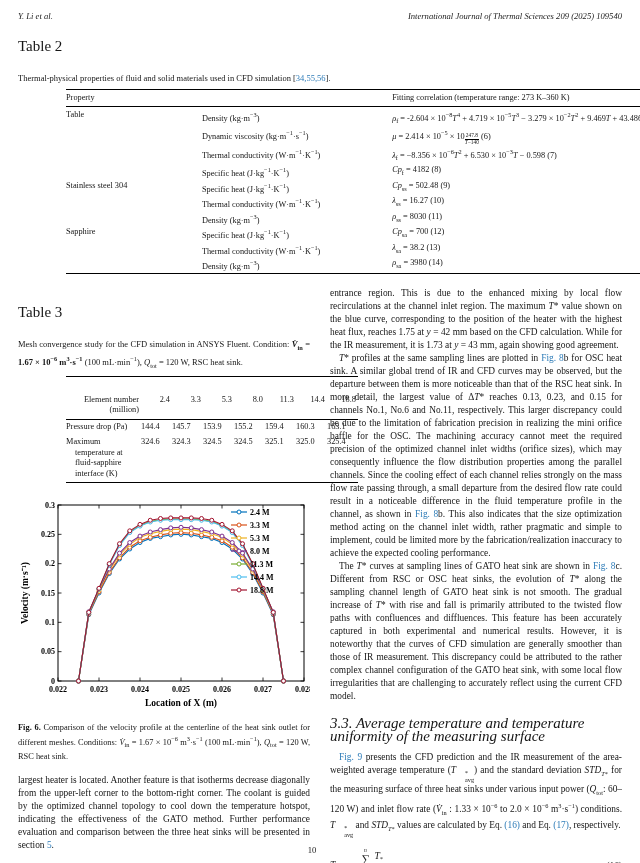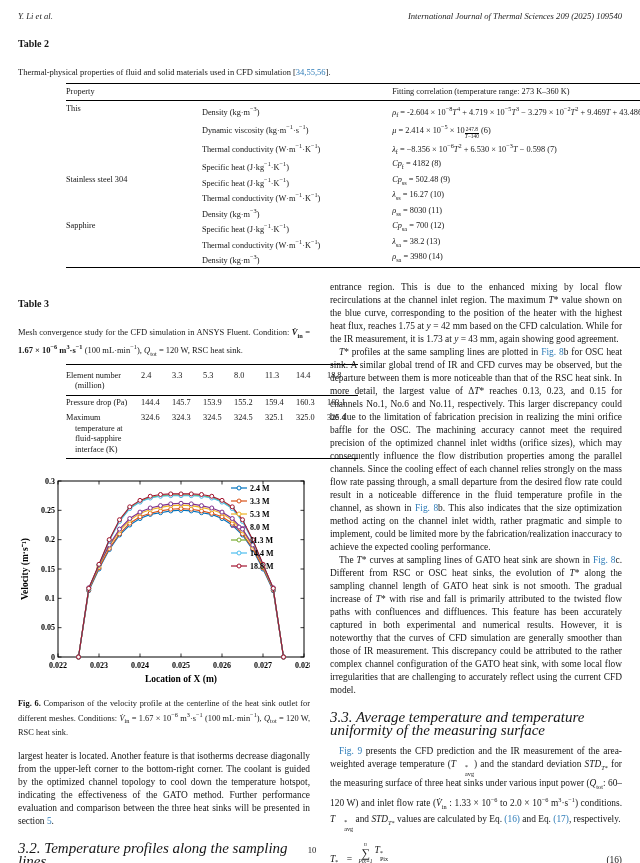--- a/index.html
+++ b/index.html
@@ -6,41 +6,41 @@
   body{
     width:640px;height:863px;position:relative;overflow:hidden;
     background:#ffffff;color:#161616;
     font-family:"Liberation Serif", serif;
     -webkit-font-smoothing:antialiased;
   }
   .page{position:absolute;left:18px;top:0;width:604px;}
   
   .hdr{display:flex;justify-content:space-between;font-style:italic;font-size:8.6px;margin-top:11px;color:#222;}
   
-  .tbl-label{font-weight:bold;font-size:10px;margin-top:17px;}
+  .tbl-label{font-weight:normal;font-size:15px;margin-top:17px;}
   .tbl-caption{font-size:8.5px;line-height:11px;margin-top:18px;text-align:justify;}
   .ref{color:#2e7cb8;}
   table{border-collapse:collapse;width:100%;margin-left:48px;}
   .t2{margin-top:5px;font-size:8.3px;line-height:10.6px;
       border-top:1.4px solid #000;border-bottom:1.4px solid #000;}
   .t2 th{font-weight:normal;text-align:left;vertical-align:bottom;padding:2.5px 0 2.5px 0;border-bottom:0.8px solid #000;}
   .t2 td{vertical-align:top;padding:0.6px 4px 0.6px 0;}
   .t2 td:first-child, .t2 th:first-child{width:22.5%;}
   .t2 td:nth-child(2){width:31.5%;}
   .t2 tr:first-child td{padding-top:3px;}
   sup{font-size:6.3px;} sub{font-size:6.3px;}
   .sfrac{display:inline-flex;flex-direction:column;text-align:center;vertical-align:-2px;font-size:5.4px;line-height:1.1;font-weight:normal;}
   .sfn{border-bottom:0.6px solid #000;padding:0 1px;}
   
   .cols{display:flex;gap:20px;margin-top:13px;}
   .col{width:292px;}
   
   .t3{margin-top:5px;font-size:8.3px;line-height:10.6px;
       border-top:1.4px solid #000;border-bottom:1.4px solid #000;}
-  .t3 th{font-weight:normal;text-align:left;vertical-align:top;padding:6px 2px 3px 0;border-bottom:0.8px solid #000;}
+  .t3 th{font-weight:normal;text-align:right;vertical-align:top;padding:18px 2px 3px 0;border-bottom:0.8px solid #000;}
   .t3 td{vertical-align:top;text-align:left;padding:2.5px 2px 2px 0;}
   .t3 .rowlab{padding-left:9px;text-indent:-9px;width:64px;}
   
   .figure{margin-top:14px;}
   .fig-caption{font-size:8.4px;line-height:11.3px;margin-top:5px;text-align:justify;}
   
   .para{font-size:9.4px;line-height:13px;text-align:justify;margin:0 0 0 0;}
   .para.spaced{margin-top:12px;}
   .indent{text-indent:9px;}
   .sec-head{font-style:italic;font-size:15px;line-height:12.5px;margin:14px 0 9px 0;}
@@ -75,21 +75,21 @@
   <table class="t2">
     <thead>
       <tr>
         <th>Property</th>
         <th></th>
         <th>Fitting correlation (temperature range: 273 K–360 K)</th>
       </tr>
     </thead>
     <tbody>
         <tr>
-          <td>This</td>
+          <td>Table</td>
           <td>Density (kg·m<sup>−3</sup>)</td>
           <td><i>ρ</i><sub>f</sub> = -2.604 × 10<sup>−8</sup><i>T</i><sup>4</sup> + 4.719 × 10<sup>−5</sup><i>T</i><sup>3</sup> − 3.279 × 10<sup>−2</sup><i>T</i><sup>2</sup> + 9.469<i>T</i> + 43.486 (5)</td>
         </tr>
         <tr>
           <td></td>
           <td>Dynamic viscosity (kg·m<sup>−1</sup>·s<sup>−1</sup>)</td>
           <td><i>μ</i> = 2.414 × 10<sup>−5</sup> × 10<sup><span class="sfrac">
                 <span class="sfn">247.8</span>
                 <span><i>T</i>−140</span>
               </span></sup> (6)</td>

